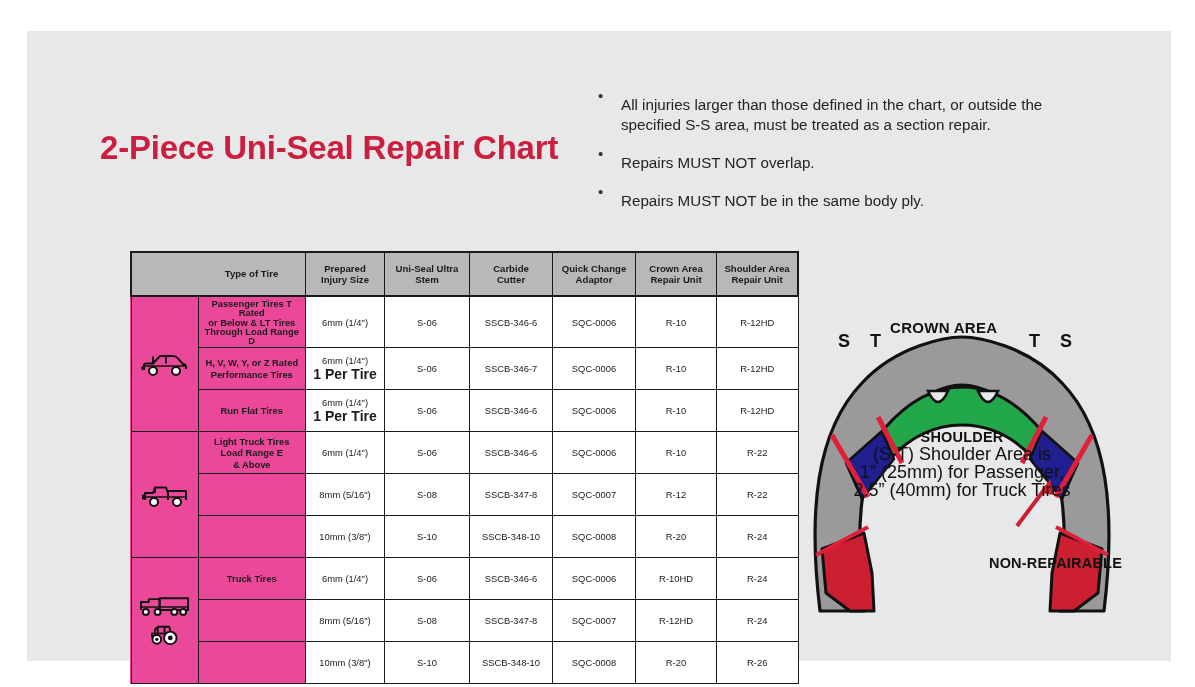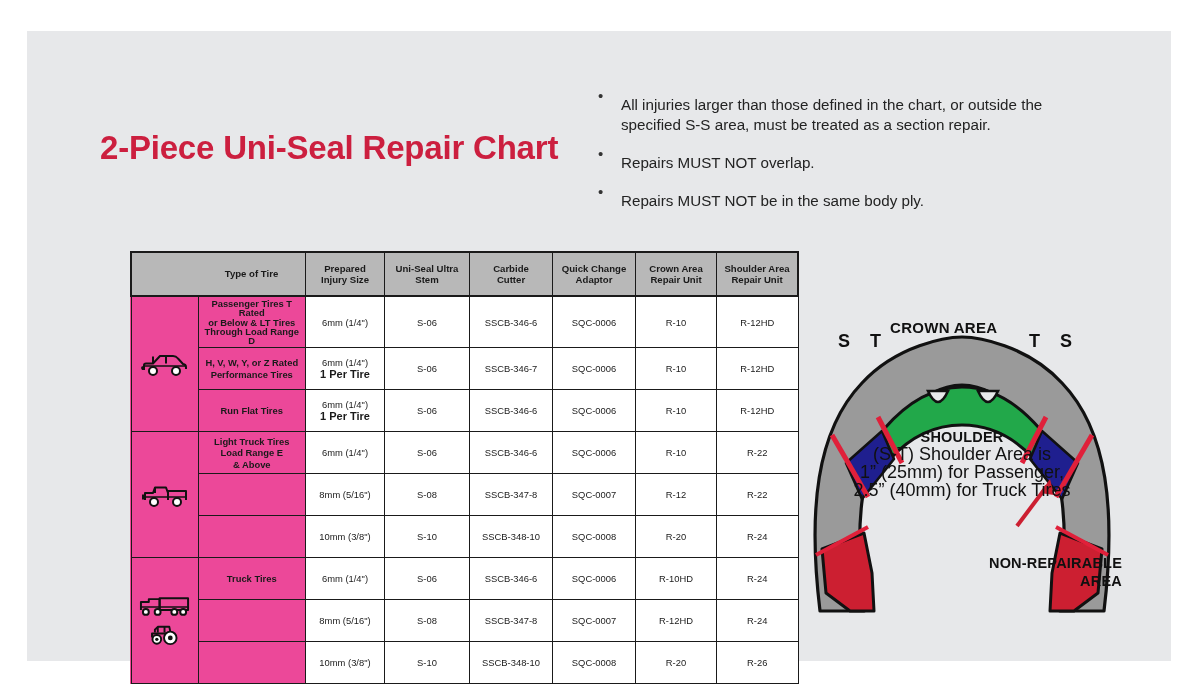--- a/index.html
+++ b/index.html
@@ -104,21 +104,21 @@
     line-height: 11.5px;
     text-align: left;
     padding-left: 8px;
     vertical-align: top;
     padding-top: 6px;
     border-top: none;
     border-bottom: none;
   }
   td.type-cell.small { font-size: 7.8px; line-height: 9.3px; }
   td.size-cell .sz  { display:block; font-size: 9.4px; }
-  td.size-cell .per { display:block; font-weight: bold; font-size: 11px; }
+  td.size-cell .per { display:block; font-weight: bold; font-size: 14px; }
 
   tr.group-start > td { border-top: 2px solid #cc1f3f; }
   tr.group-start > td.icon-cell,
   tr.group-start > td.type-cell { border-top: 2px solid #cc1f3f; }
   tr.first-row > td { border-top: 2px solid #1a1a1a; }
   tr.last-row  > td { border-bottom: 2px solid #1a1a1a; }
   tr.last-row  > td.icon-cell,
   tr.last-row  > td.type-cell { border-bottom: 2px solid #1a1a1a; }
 
   td.body-cell { height: 37px; background:#fff; }
@@ -440,17 +440,16 @@
 
     <div id="shoulder-block">
       <div class="hdr">SHOULDER</div>
       <div class="ln">(S-T) Shoulder Area is</div>
       <div class="ln">1” (25mm) for Passenger,</div>
       <div class="ln">2.5” (40mm) for Truck Tires</div>
     </div>
 
     <div id="nonrep-block">
       <div>NON-REPAIRABLE</div>
-      <div>AREA</div>
     </div>
   </div>
 
 </div>
 
 </body></html>

